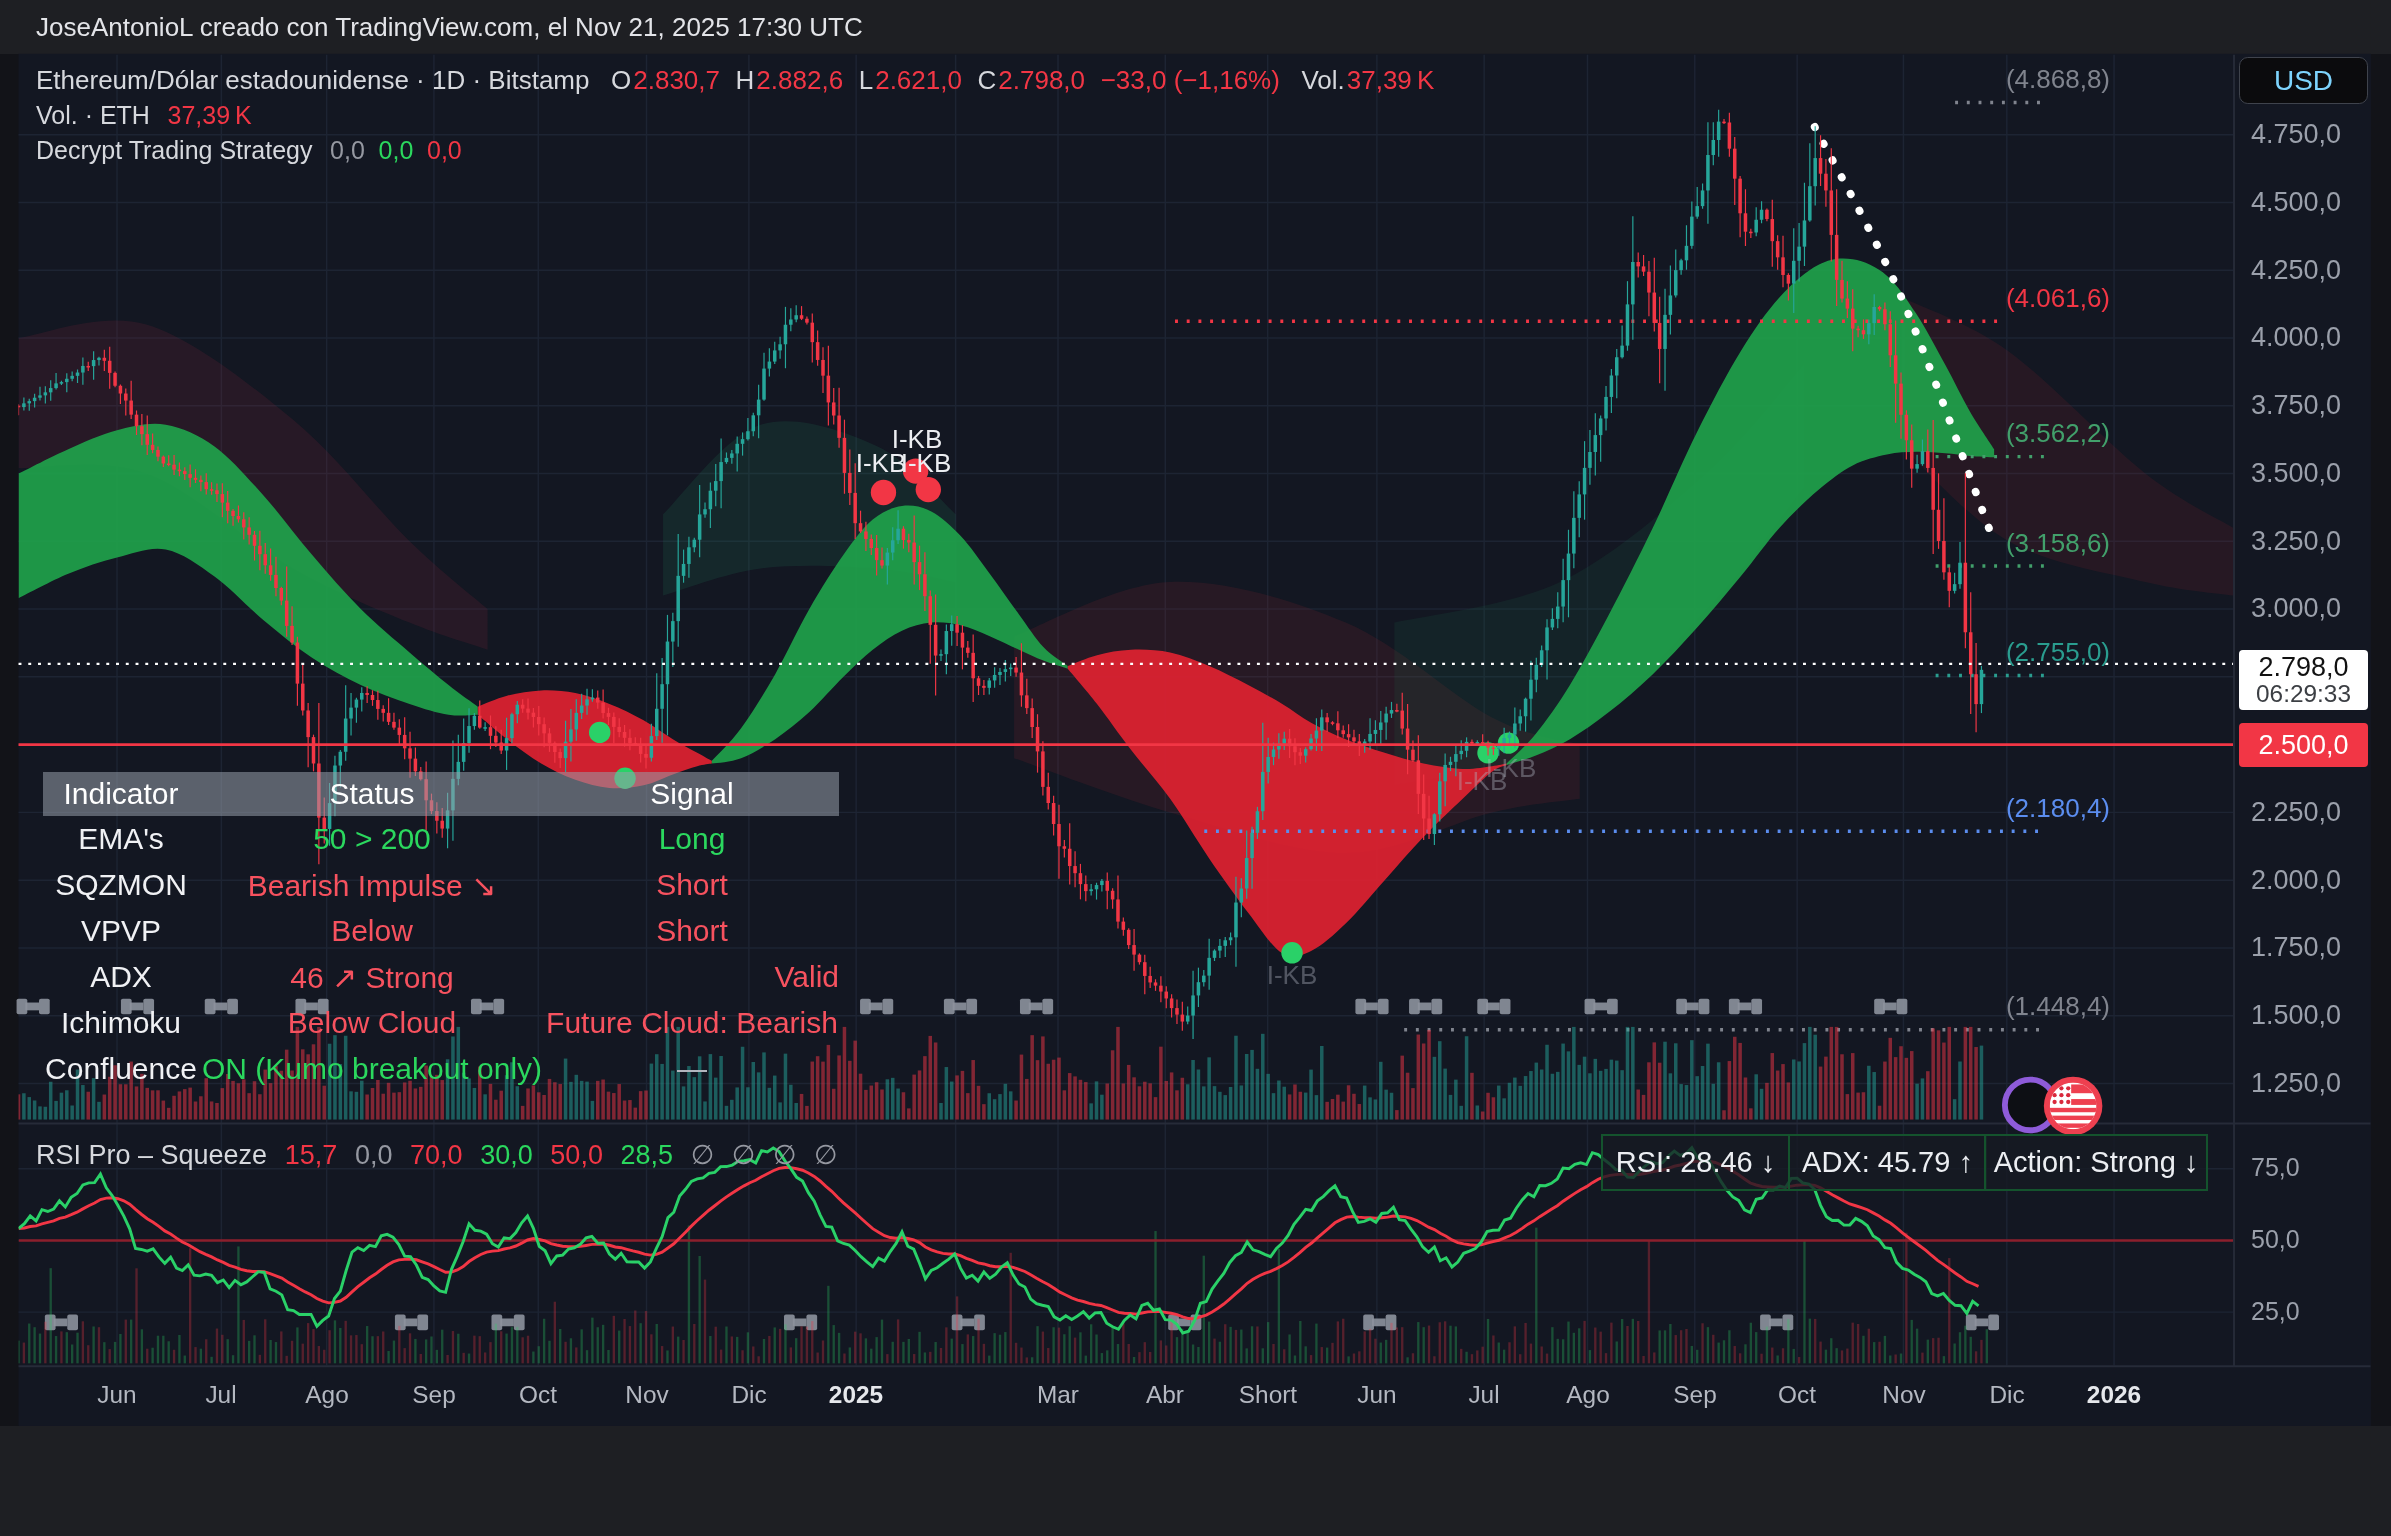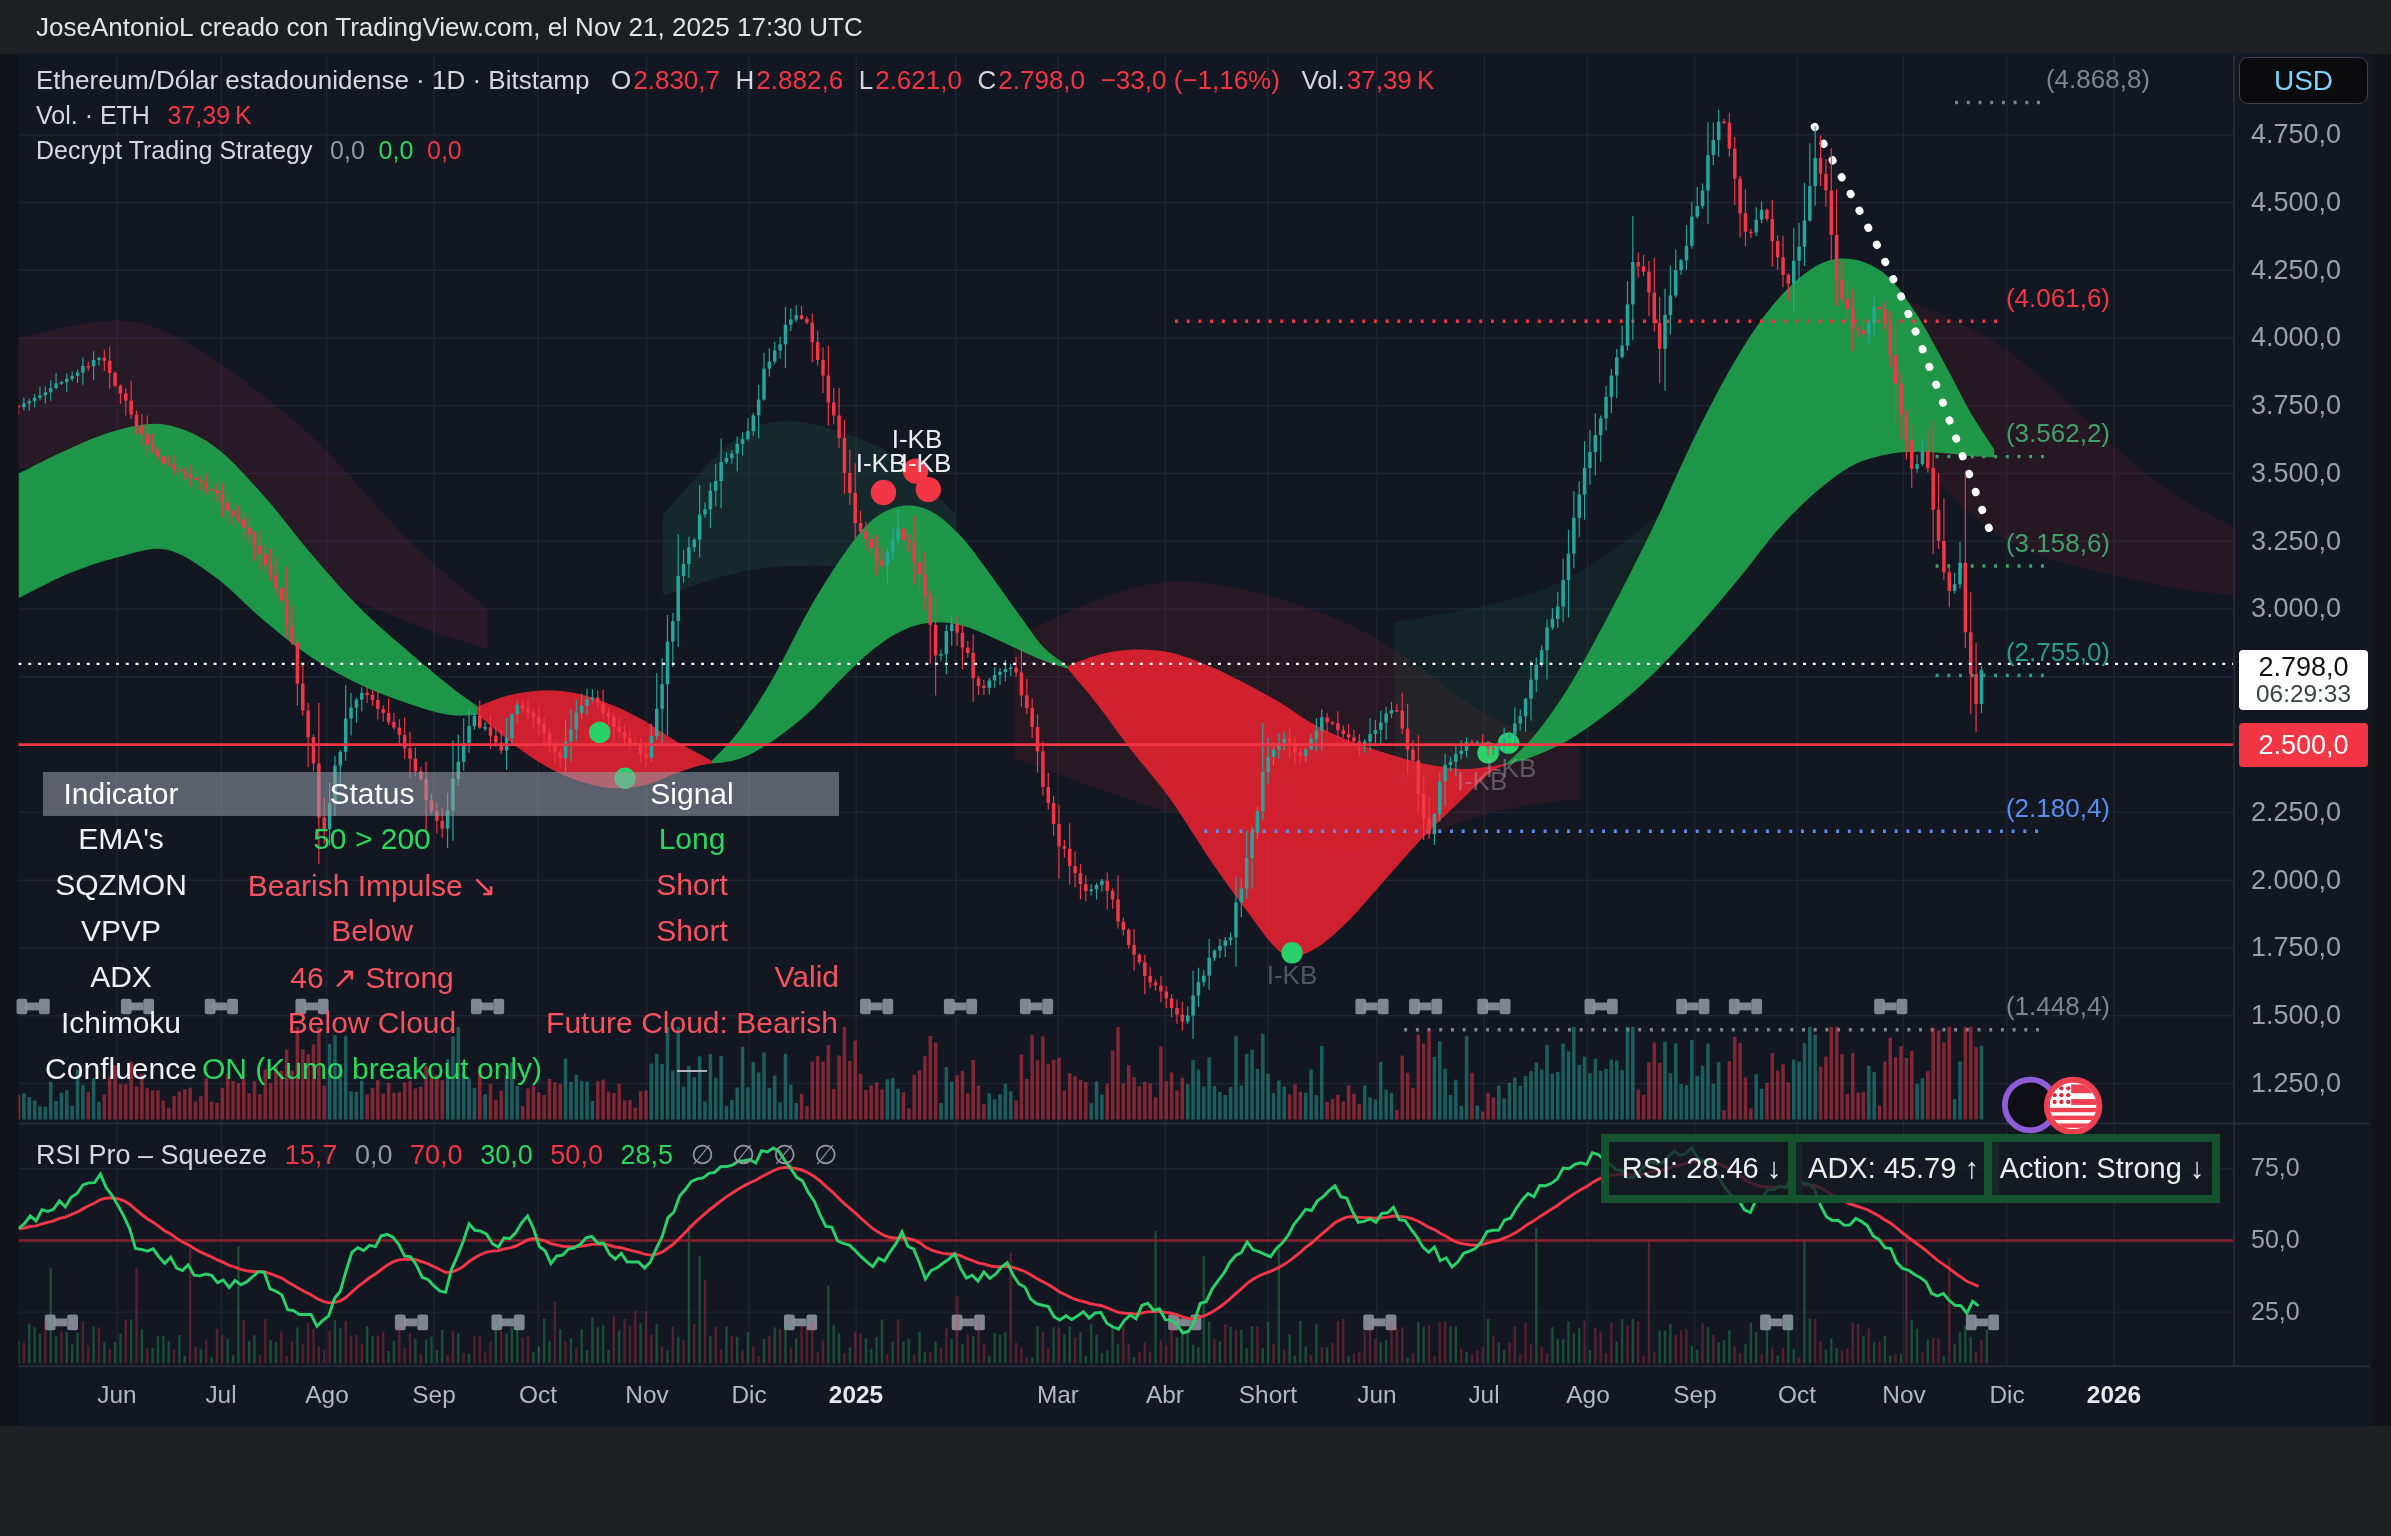--- a/index.html
+++ b/index.html
@@ -27,21 +27,21 @@
   #alert-badge{left:2239px;top:723px;width:129px;height:44px;background:#f23645;border-radius:3.9px;color:#fff;
                font-size:27px;display:flex;align-items:center;justify-content:center;}
   #ind-table{left:43px;top:772px;width:796px;}
   .trow{display:grid;grid-template-columns:156px 346px 294px;height:46px;align-items:center;text-align:center;font-size:30px;}
   #thead{height:44px;background:rgba(152,158,170,0.55);color:#ffffff;}
   .trow .c1{color:#f0f1f4;}
   .ikb{font-size:26px;color:#eceef2;transform:translate(-50%,-50%);white-space:nowrap;}
   .ikb.faint{color:rgba(175,180,192,0.40);}
   #rsi-header{left:36px;top:1139px;font-size:27px;white-space:nowrap;}
   #rsi-header span{margin-right:17.6px;}
-  .badge{position:absolute;top:1134px;height:53px;background:rgba(22,26,35,0.78);border:8px solid #14532d;
+  .badge{position:absolute;top:1134px;height:53px;background:rgba(22,26,35,0.78);border:2px solid #14532d;
          color:#eceef2;font-size:29px;display:flex;align-items:center;justify-content:center;white-space:nowrap;}
 </style>
 </head>
 <body>
 
 <div id="stage">
   <div class="abs" id="topbar">
     <div class="abs" id="attribution">JoseAntonioL creado con TradingView.com, el Nov 21, 2025 17:30 UTC</div>
   </div>
 
@@ -1806,21 +1806,21 @@
     <div class="abs month" style="left: 1165px; top: 1381px;">Abr</div>
     <div class="abs month" style="left: 1268px; top: 1381px;">Short</div>
     <div class="abs month" style="left: 1377px; top: 1381px;">Jun</div>
     <div class="abs month" style="left: 1484px; top: 1381px;">Jul</div>
     <div class="abs month" style="left: 1588px; top: 1381px;">Ago</div>
     <div class="abs month" style="left: 1695px; top: 1381px;">Sep</div>
     <div class="abs month" style="left: 1797px; top: 1381px;">Oct</div>
     <div class="abs month" style="left: 1904px; top: 1381px;">Nov</div>
     <div class="abs month" style="left: 2007px; top: 1381px;">Dic</div>
     <div class="abs month bold" style="left: 2114px; top: 1381px;">2026</div>
-    <div class="abs lvl" style="left: 2058px; top: 79px; color: rgb(128, 132, 142); margin-left: 40px;">(4.868,8)</div>
+    <div class="abs lvl" style="left: 2058px; top: 79px; color: rgb(128, 132, 142);">(4.868,8)</div>
     <div class="abs lvl" style="left: 2058px; top: 298px; color: rgb(242, 54, 69);">(4.061,6)</div>
     <div class="abs lvl" style="left: 2058px; top: 433px; color: rgb(66, 160, 107);">(3.562,2)</div>
     <div class="abs lvl" style="left: 2058px; top: 543px; color: rgb(66, 160, 107);">(3.158,6)</div>
     <div class="abs lvl" style="left: 2058px; top: 652px; color: rgb(42, 157, 143);">(2.755,0)</div>
     <div class="abs lvl" style="left: 2058px; top: 808px; color: rgb(91, 141, 239);">(2.180,4)</div>
     <div class="abs lvl" style="left: 2058px; top: 1006px; color: rgb(128, 132, 142);">(1.448,4)</div>
     <div class="abs badge" style="left: 1601px; width: 185px;">RSI: 28.46 ↓</div>
     <div class="abs badge" style="left: 1788px; width: 195px;">ADX: 45.79 ↑</div>
     <div class="abs badge" style="left: 1984px; width: 220px;">Action: Strong ↓</div>
   </div>

